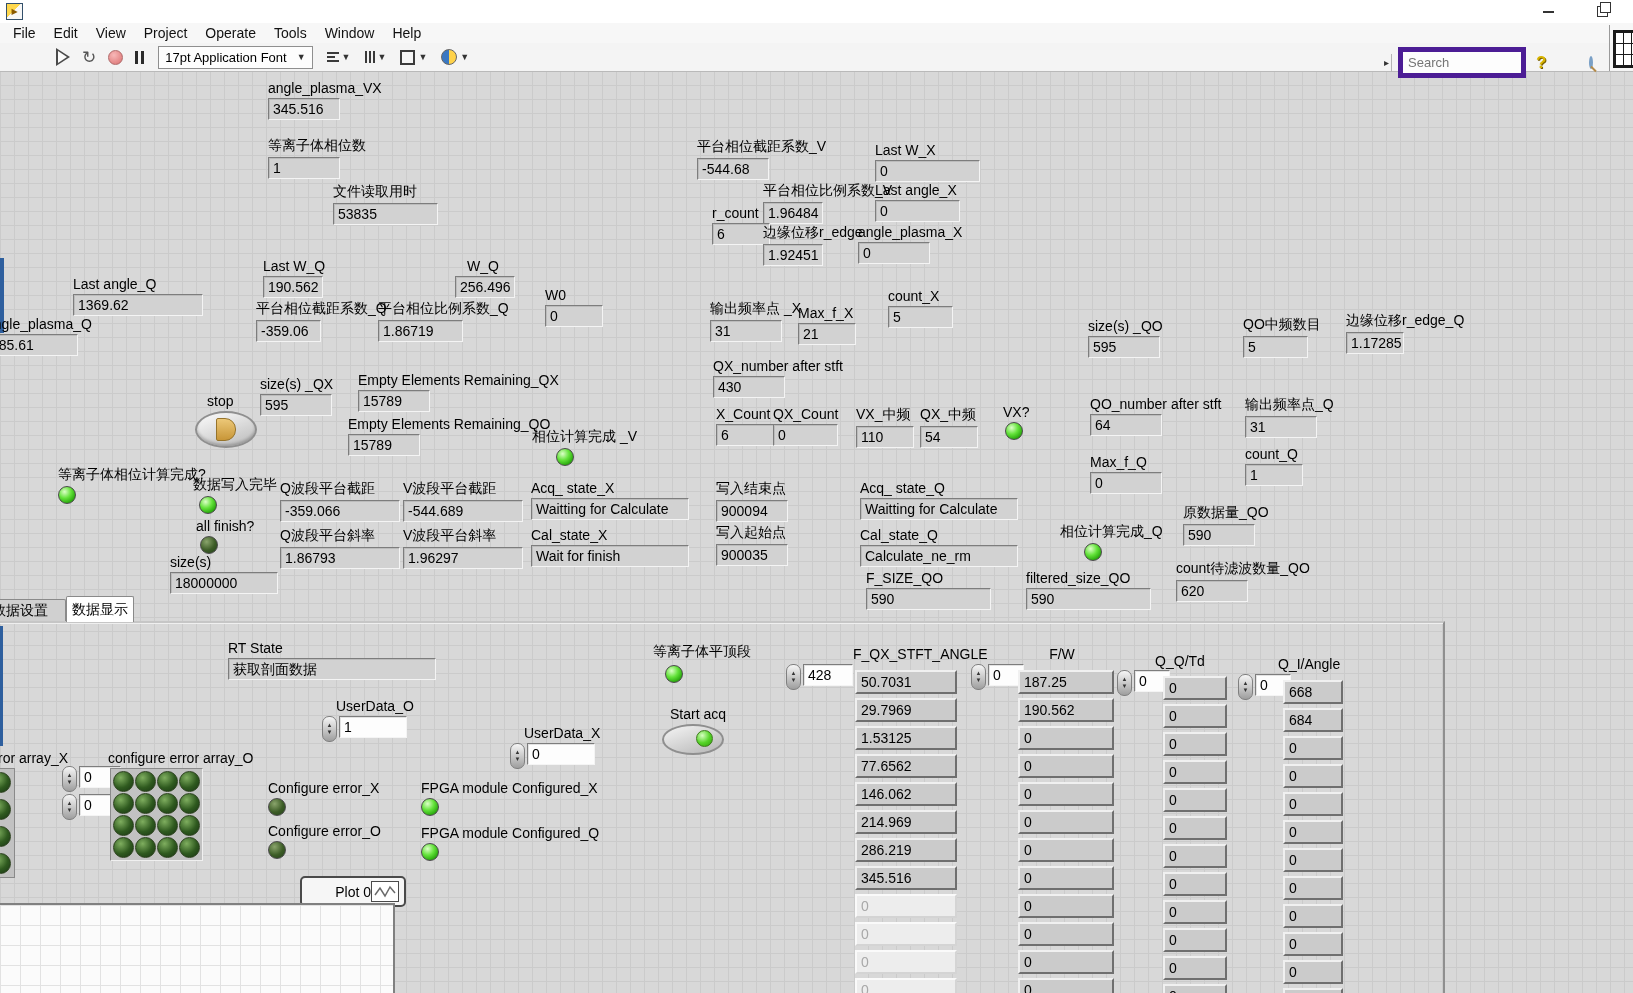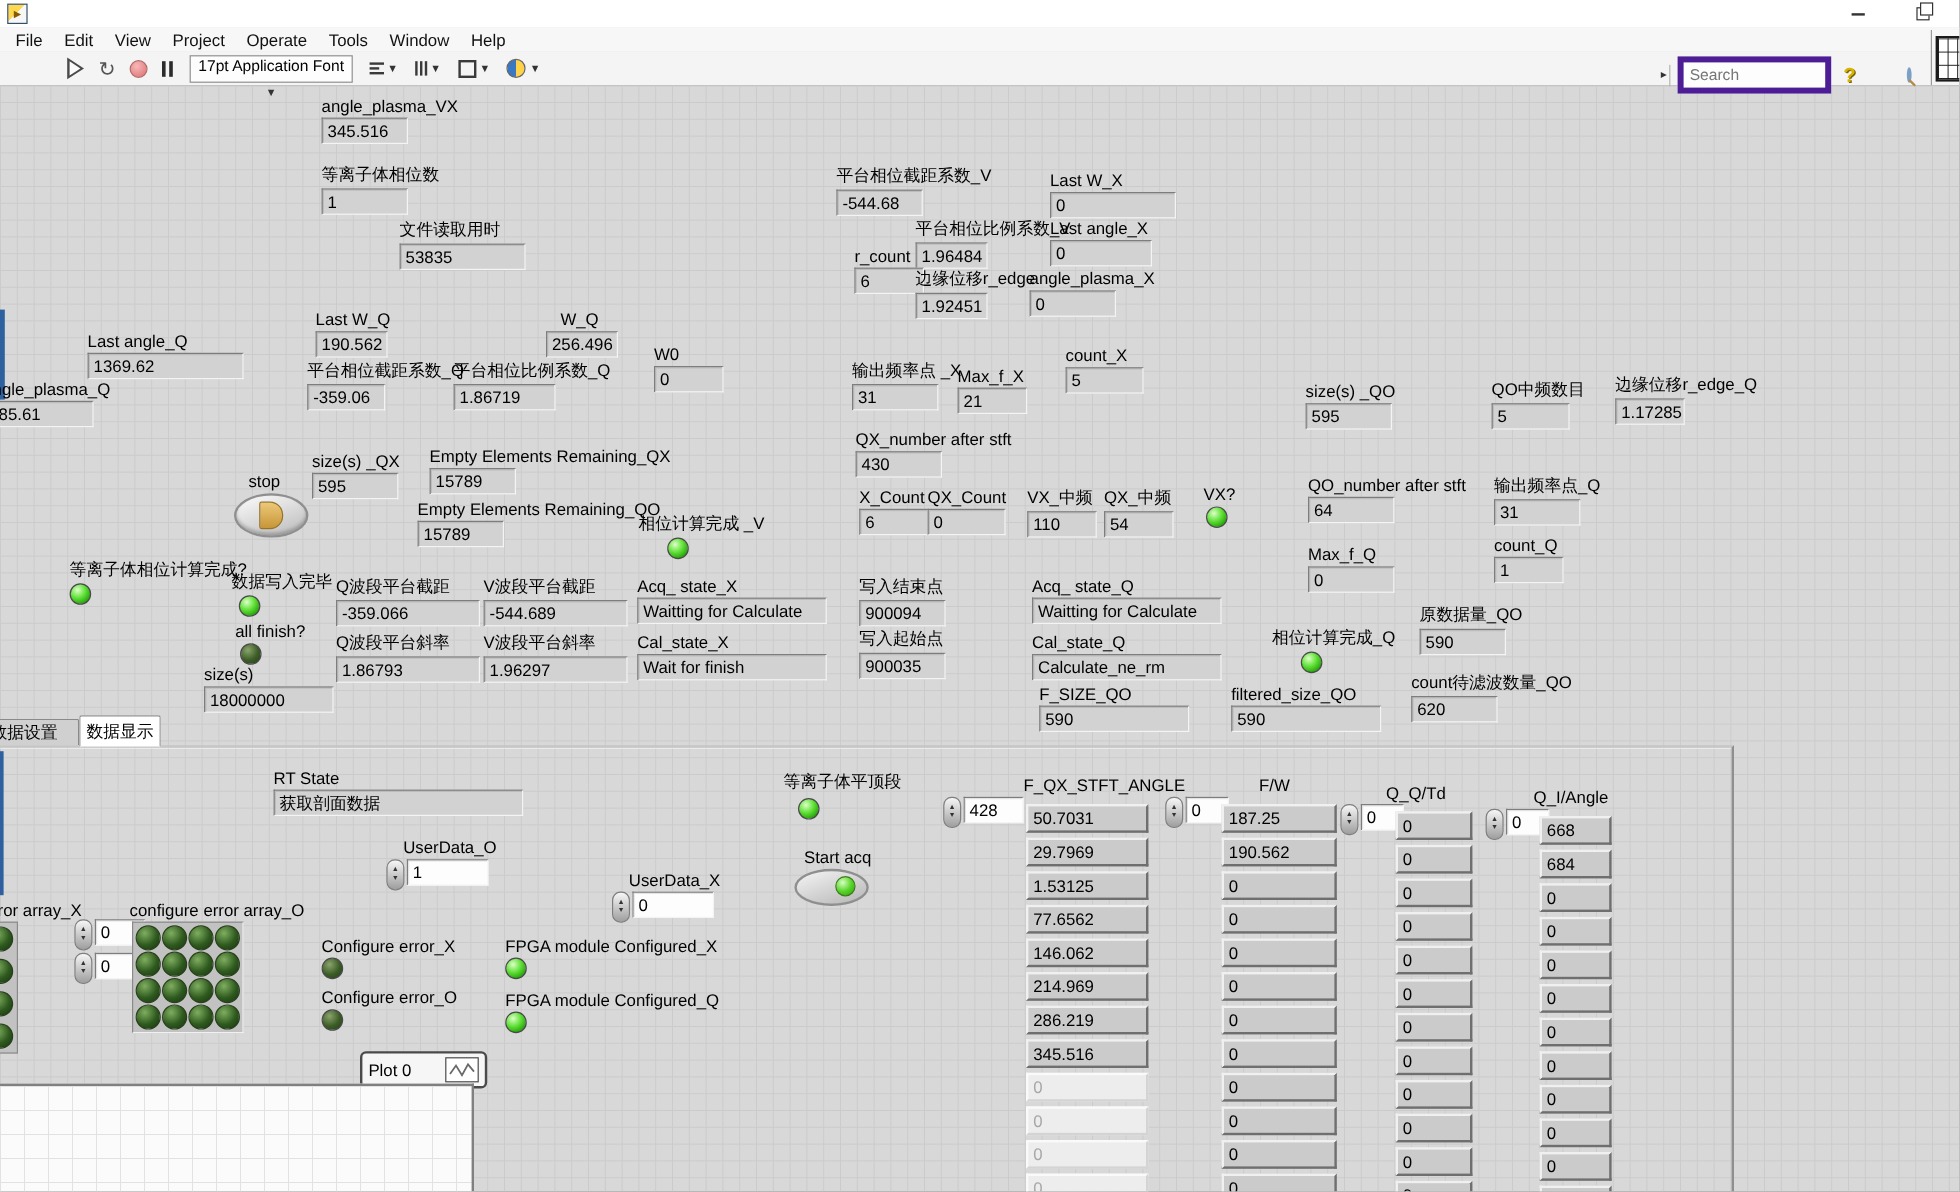--- a/index.html
+++ b/index.html
@@ -15,21 +15,21 @@
   .restore-glyph:before{content:"";position:absolute;left:2px;top:-5px;width:9px;height:9px;border:1px solid #333;background:#fff;}
   .menubar{position:absolute;left:0;top:23px;width:1633px;height:20px;background:#f7f7f7;border-bottom:1px solid #e0e0e0;display:flex;align-items:center;padding-left:4px;z-index:50;}
   .menuitem{padding:2px 9px;font-size:14px;color:#111;}
   .toolbar{position:absolute;left:0;top:43px;width:1633px;height:28px;background:#f4f4f4;border-bottom:1px solid #b9b9b9;display:flex;align-items:center;z-index:50;}
   .run-icon{position:relative;width:0;height:0;border-top:9px solid transparent;border-bottom:9px solid transparent;border-left:14px solid #4a4a4a;margin-left:56px;}
   .run-icon:after{content:"";position:absolute;left:-12px;top:-6px;border-top:6px solid transparent;border-bottom:6px solid transparent;border-left:9px solid #fbfbfb;}
   .cont-icon{font-size:17px;color:#555;margin-left:12px;line-height:1;}
   .abort-icon{width:13px;height:13px;border-radius:50%;background:radial-gradient(circle at 38% 32%,#f8b8b8,#e38585 70%,#c96a6a);border:1px solid #b06a6a;margin-left:12px;}
   .pause-icon{display:flex;gap:3px;margin-left:12px;}
   .pause-icon i{width:3px;height:13px;background:#2b2b2b;}
-  .font-ring{margin-left:14px;height:21px;background:#fdfdfd;border:1px solid #8f8f8f;display:flex;align-items:center;padding:0 6px;font-size:13px;gap:10px;flex-direction:column;}
+  .font-ring{margin-left:14px;height:21px;background:#fdfdfd;border:1px solid #8f8f8f;display:flex;align-items:center;padding:0 6px;font-size:13px;gap:10px;}
   .dd-arrow{font-size:9px;color:#333;}
   .tb-btn{display:flex;align-items:center;gap:3px;margin-left:14px;}
   .icn-align i{display:block;height:2px;background:#3a3a3a;margin:2px 0;}
   .icn-dist{display:flex;gap:2px;}
   .icn-dist i{width:2px;height:12px;background:#3a3a3a;}
   .icn-resize{width:11px;height:11px;border:2px solid #3a3a3a;}
   .icn-reorder{width:14px;height:14px;border-radius:50%;background:conic-gradient(#ffd24a 0 50%,#3a78c2 50% 100%);border:1px solid #666;}
   .search-wrap{position:absolute;left:1384px;top:47px;display:flex;align-items:center;z-index:51;}
   .search-pre{font-size:10px;color:#333;margin-right:2px;}
   .search-div{width:1px;height:18px;background:#b5b5b5;margin-right:6px;}
@@ -77,21 +77,21 @@
     border:2px solid;border-color:#f0f0f0 #6f6f6f #6f6f6f #f0f0f0;overflow:hidden;white-space:nowrap;}
   .cell.gray{background:#ededed;color:#a8a8a8;border-color:#fafafa #d4d4d4 #d4d4d4 #fafafa;}
   
   .ledmatrix{position:absolute;display:grid;grid-template-columns:repeat(4,21px);grid-auto-rows:21px;gap:1px;
     background:#c2c2c2;border:1px solid;border-color:#8a8a8a #f0f0f0 #f0f0f0 #8a8a8a;padding:2px;}
   .mled{width:19px;height:19px;border-radius:50%;border:1px solid #2a401c;
     background:radial-gradient(circle at 35% 30%,#7fae5f,#2f5a1f 55%,#173312);}
   .errled-col{position:absolute;display:flex;flex-direction:column;gap:6px;background:#c2c2c2;padding:3px;border:1px solid #8a8a8a;}
   
   .plot-legend{position:absolute;left:300px;top:876px;width:92px;height:27px;background:#f6f6f6;border:2px solid #4a4a4a;border-radius:5px;
-    display:flex;align-items:center;justify-content:space-between;padding:0 5px;}
+    display:flex;align-items:center;justify-content:flex-end;padding:0 5px;}
   .plot-glyph{width:26px;height:19px;background:#ffffff;border:1px solid #4a4a4a;display:flex;align-items:center;justify-content:center;}
   .graph{position:absolute;left:0;top:903px;width:393px;height:90px;background:#fbfbfb;
     border-top:2px solid #808080;border-right:2px solid #808080;
     background-image:linear-gradient(#e2e2e2 1px,transparent 1px),linear-gradient(90deg,#e2e2e2 1px,transparent 1px);
     background-size:20px 20px;}
 </style>
 </head>
 <body>
 
 <div class="screen">

